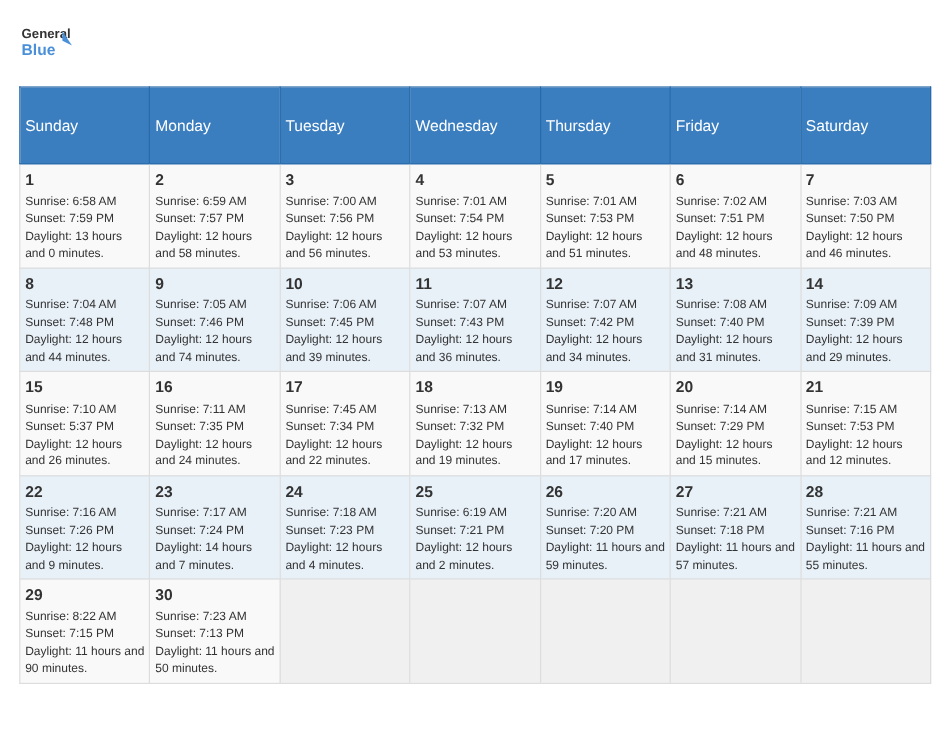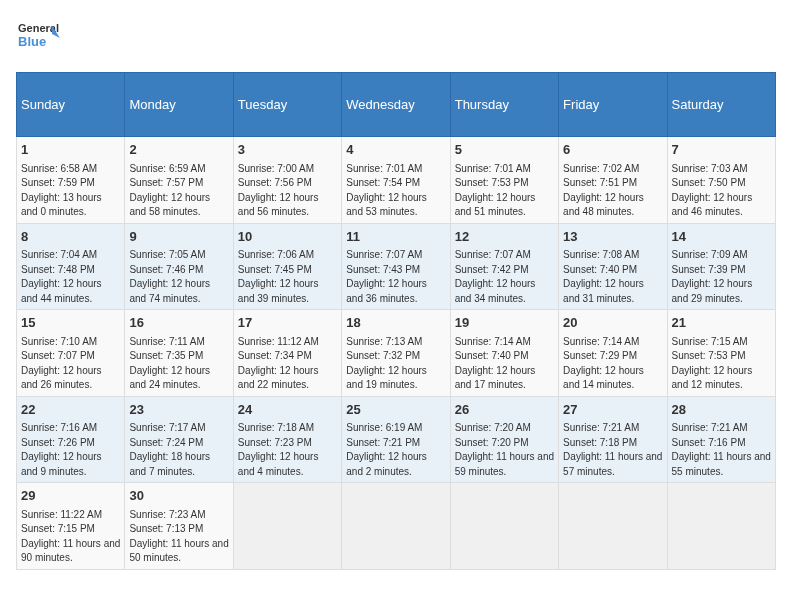--- a/index.html
+++ b/index.html
@@ -197,72 +197,72 @@
         <span class="day-num">14</span>
         <span class="info">Sunrise: 7:09 AM</span><br>
         <span class="info">Sunset: 7:39 PM</span><br>
         <span class="info">Daylight: 12 hours and 29 minutes.</span>
       </td>
       </tr>
       <tr>
         <td>
         <span class="day-num">15</span>
         <span class="info">Sunrise: 7:10 AM</span><br>
-        <span class="info">Sunset: 7:07 PM</span><br>
+        <span class="info">Sunset: 5:37 PM</span><br>
         <span class="info">Daylight: 12 hours and 26 minutes.</span>
       </td>
         <td>
         <span class="day-num">16</span>
         <span class="info">Sunrise: 7:11 AM</span><br>
         <span class="info">Sunset: 7:35 PM</span><br>
         <span class="info">Daylight: 12 hours and 24 minutes.</span>
       </td>
         <td>
         <span class="day-num">17</span>
-        <span class="info">Sunrise: 11:12 AM</span><br>
+        <span class="info">Sunrise: 7:45 AM</span><br>
         <span class="info">Sunset: 7:34 PM</span><br>
         <span class="info">Daylight: 12 hours and 22 minutes.</span>
       </td>
         <td>
         <span class="day-num">18</span>
         <span class="info">Sunrise: 7:13 AM</span><br>
         <span class="info">Sunset: 7:32 PM</span><br>
         <span class="info">Daylight: 12 hours and 19 minutes.</span>
       </td>
         <td>
         <span class="day-num">19</span>
         <span class="info">Sunrise: 7:14 AM</span><br>
         <span class="info">Sunset: 7:40 PM</span><br>
         <span class="info">Daylight: 12 hours and 17 minutes.</span>
       </td>
         <td>
         <span class="day-num">20</span>
         <span class="info">Sunrise: 7:14 AM</span><br>
         <span class="info">Sunset: 7:29 PM</span><br>
-        <span class="info">Daylight: 12 hours and 14 minutes.</span>
+        <span class="info">Daylight: 12 hours and 15 minutes.</span>
       </td>
         <td>
         <span class="day-num">21</span>
         <span class="info">Sunrise: 7:15 AM</span><br>
         <span class="info">Sunset: 7:53 PM</span><br>
         <span class="info">Daylight: 12 hours and 12 minutes.</span>
       </td>
       </tr>
       <tr>
         <td>
         <span class="day-num">22</span>
         <span class="info">Sunrise: 7:16 AM</span><br>
         <span class="info">Sunset: 7:26 PM</span><br>
         <span class="info">Daylight: 12 hours and 9 minutes.</span>
       </td>
         <td>
         <span class="day-num">23</span>
         <span class="info">Sunrise: 7:17 AM</span><br>
         <span class="info">Sunset: 7:24 PM</span><br>
-        <span class="info">Daylight: 18 hours and 7 minutes.</span>
+        <span class="info">Daylight: 14 hours and 7 minutes.</span>
       </td>
         <td>
         <span class="day-num">24</span>
         <span class="info">Sunrise: 7:18 AM</span><br>
         <span class="info">Sunset: 7:23 PM</span><br>
         <span class="info">Daylight: 12 hours and 4 minutes.</span>
       </td>
         <td>
         <span class="day-num">25</span>
         <span class="info">Sunrise: 6:19 AM</span><br>
@@ -284,21 +284,21 @@
         <td>
         <span class="day-num">28</span>
         <span class="info">Sunrise: 7:21 AM</span><br>
         <span class="info">Sunset: 7:16 PM</span><br>
         <span class="info">Daylight: 11 hours and 55 minutes.</span>
       </td>
       </tr>
       <tr>
         <td>
         <span class="day-num">29</span>
-        <span class="info">Sunrise: 11:22 AM</span><br>
+        <span class="info">Sunrise: 8:22 AM</span><br>
         <span class="info">Sunset: 7:15 PM</span><br>
         <span class="info">Daylight: 11 hours and 90 minutes.</span>
       </td>
         <td>
         <span class="day-num">30</span>
         <span class="info">Sunrise: 7:23 AM</span><br>
         <span class="info">Sunset: 7:13 PM</span><br>
         <span class="info">Daylight: 11 hours and 50 minutes.</span>
       </td>
         <td class="empty"></td>

